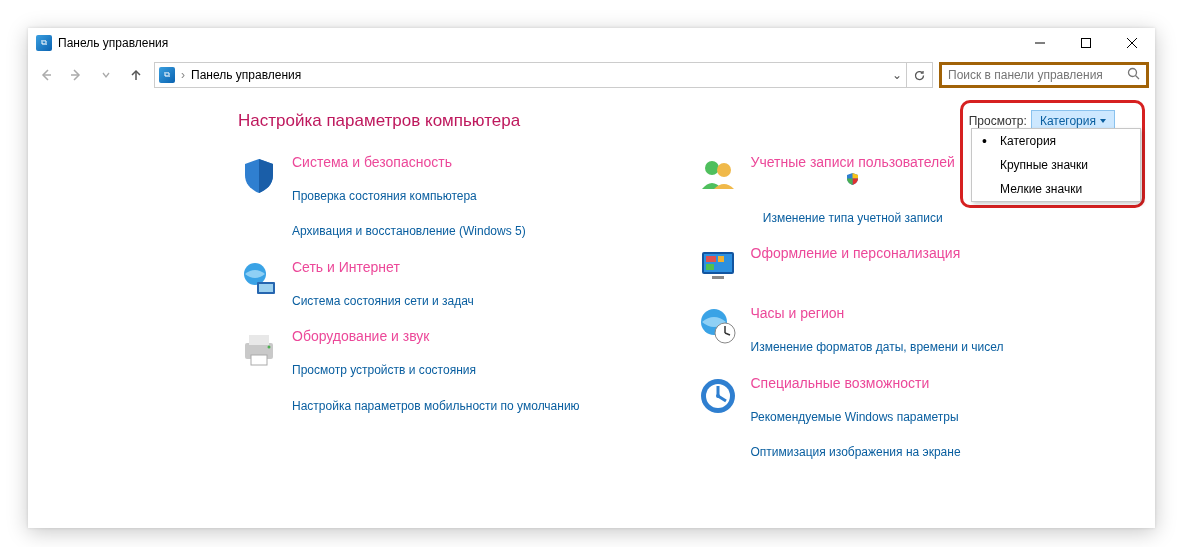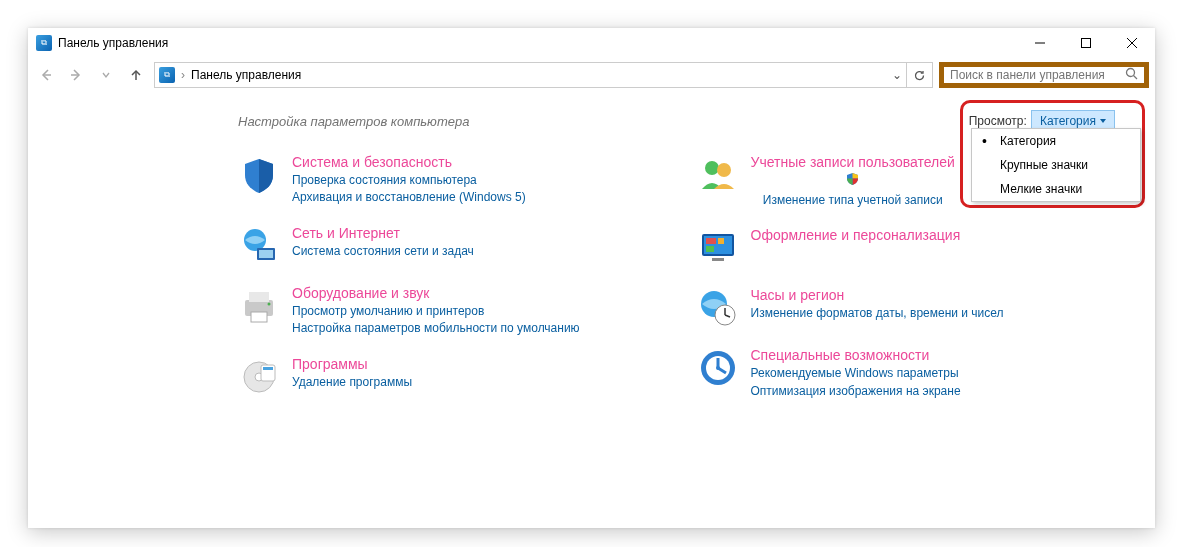--- a/index.html
+++ b/index.html
@@ -71,42 +71,42 @@
   .addrbar .app-icon { width: 16px; height: 16px; }
   .addrbar .crumb { font-size: 12px; color:#000; }
   .refresh-btn {
     width: 26px; height: 26px;
     border:1px solid #ccc; border-left:none;
     display:flex;align-items:center;justify-content:center;
     color:#555;
   }
   .searchbox {
     width: 210px; height: 26px;
-    border:5px solid #a16207;
+    border:3px solid #a16207;
     display:flex;align-items:center;
     padding: 0 6px;
     color:#777;
   }
   .searchbox input {
     border:none;outline:none;flex:1;font-size:12px;color:#777;background:transparent;
   }
   .search-icon { color:#777; }
 
   
   .main {
     padding: 18px 40px 18px 210px;
     height: calc(100% - 64px);
     overflow: auto;
     position: relative;
   }
   .heading-row {
     display:flex;justify-content:space-between;align-items:center;
     margin-bottom: 22px;
   }
-  .page-heading { color: #737373; font-size: 13px; font-weight: normal; font-style: italic; }
+  .page-heading { color: #be185d; font-size: 17px; font-weight: normal; }
   .view-area { display:flex;align-items:center;gap:4px;font-size:12px;color:#333; }
   .view-link {
     color:#0a5fa0;
     padding:3px 8px;
     border:1px solid transparent;
     background:#cde8ff;
     border:1px solid #8ac2ee;
     display:inline-flex;align-items:center;gap:4px;
     cursor:default;
   }
@@ -170,20 +170,21 @@
     margin-bottom:2px;
     display:block;
     cursor:default;
   }
   .cat-link {
     color:#0a5fa0;
     font-size:12px;
     display:block;
     line-height:1.45;
     cursor:default;
+    margin-top:18px;
   }
   .sublink-row { display:flex;align-items:center;gap:4px;flex-direction:column; }
 
   
   .ic-shield { color:#fff; }
   .ic-net { color:#fff;}
   .ic-hw { color:#444;}
   .ic-prog { color:#444;}
   .ic-users { color:#444;}
   .ic-person { color:#fff;}
@@ -327,39 +328,25 @@
           <div class="cat-icon ic-hw">
             <svg width="40" height="40" viewBox="0 0 40 40">
                 <rect x="6" y="14" width="28" height="16" rx="2" fill="#c9c9c9"></rect>
                 <rect x="10" y="6" width="20" height="10" fill="#e8e8e8"></rect>
                 <rect x="12" y="26" width="16" height="10" fill="#fff" stroke="#aaa"></rect>
                 <circle cx="30" cy="18" r="1.5" fill="#4caf50"></circle>
               </svg>
           </div>
           <div class="cat-body">
             <span class="cat-title">Оборудование и звук</span>
-            <span class="cat-link">Просмотр умолчанию и принтеров</span>
+            <span class="cat-link">Просмотр устройств и состояния</span>
             <span class="cat-link">Настройка параметров мобильности по умолчанию</span>
           </div>
         </div>
 
-        <div class="cat">
-          <div class="cat-icon ic-prog">
-            <svg width="40" height="40" viewBox="0 0 40 40">
-                <circle cx="20" cy="20" r="15" fill="#e6e6e6" stroke="#bbb"></circle>
-                <circle cx="20" cy="20" r="4" fill="#fff" stroke="#bbb"></circle>
-                <rect x="22" y="8" width="14" height="16" rx="2" fill="#fff" stroke="#bbb"></rect>
-                <rect x="24" y="10" width="10" height="3" fill="#4aa3e0"></rect>
-              </svg>
-          </div>
-          <div class="cat-body">
-            <span class="cat-title">Программы</span>
-            <span class="cat-link">Удаление программы</span>
-          </div>
-        </div>
       </div>
 
       <div class="col">
         <div class="cat">
           <div class="cat-icon ic-users">
             <svg width="40" height="40" viewBox="0 0 40 40">
                 <circle cx="14" cy="13" r="7" fill="#4fbf5d"></circle>
                 <circle cx="26" cy="15" r="7" fill="#f0b94a"></circle>
                 <path d="M4 34 Q14 22 24 34 Z" fill="#4fbf5d"></path>
                 <path d="M16 34 Q26 24 36 34 Z" fill="#f0b94a"></path>

